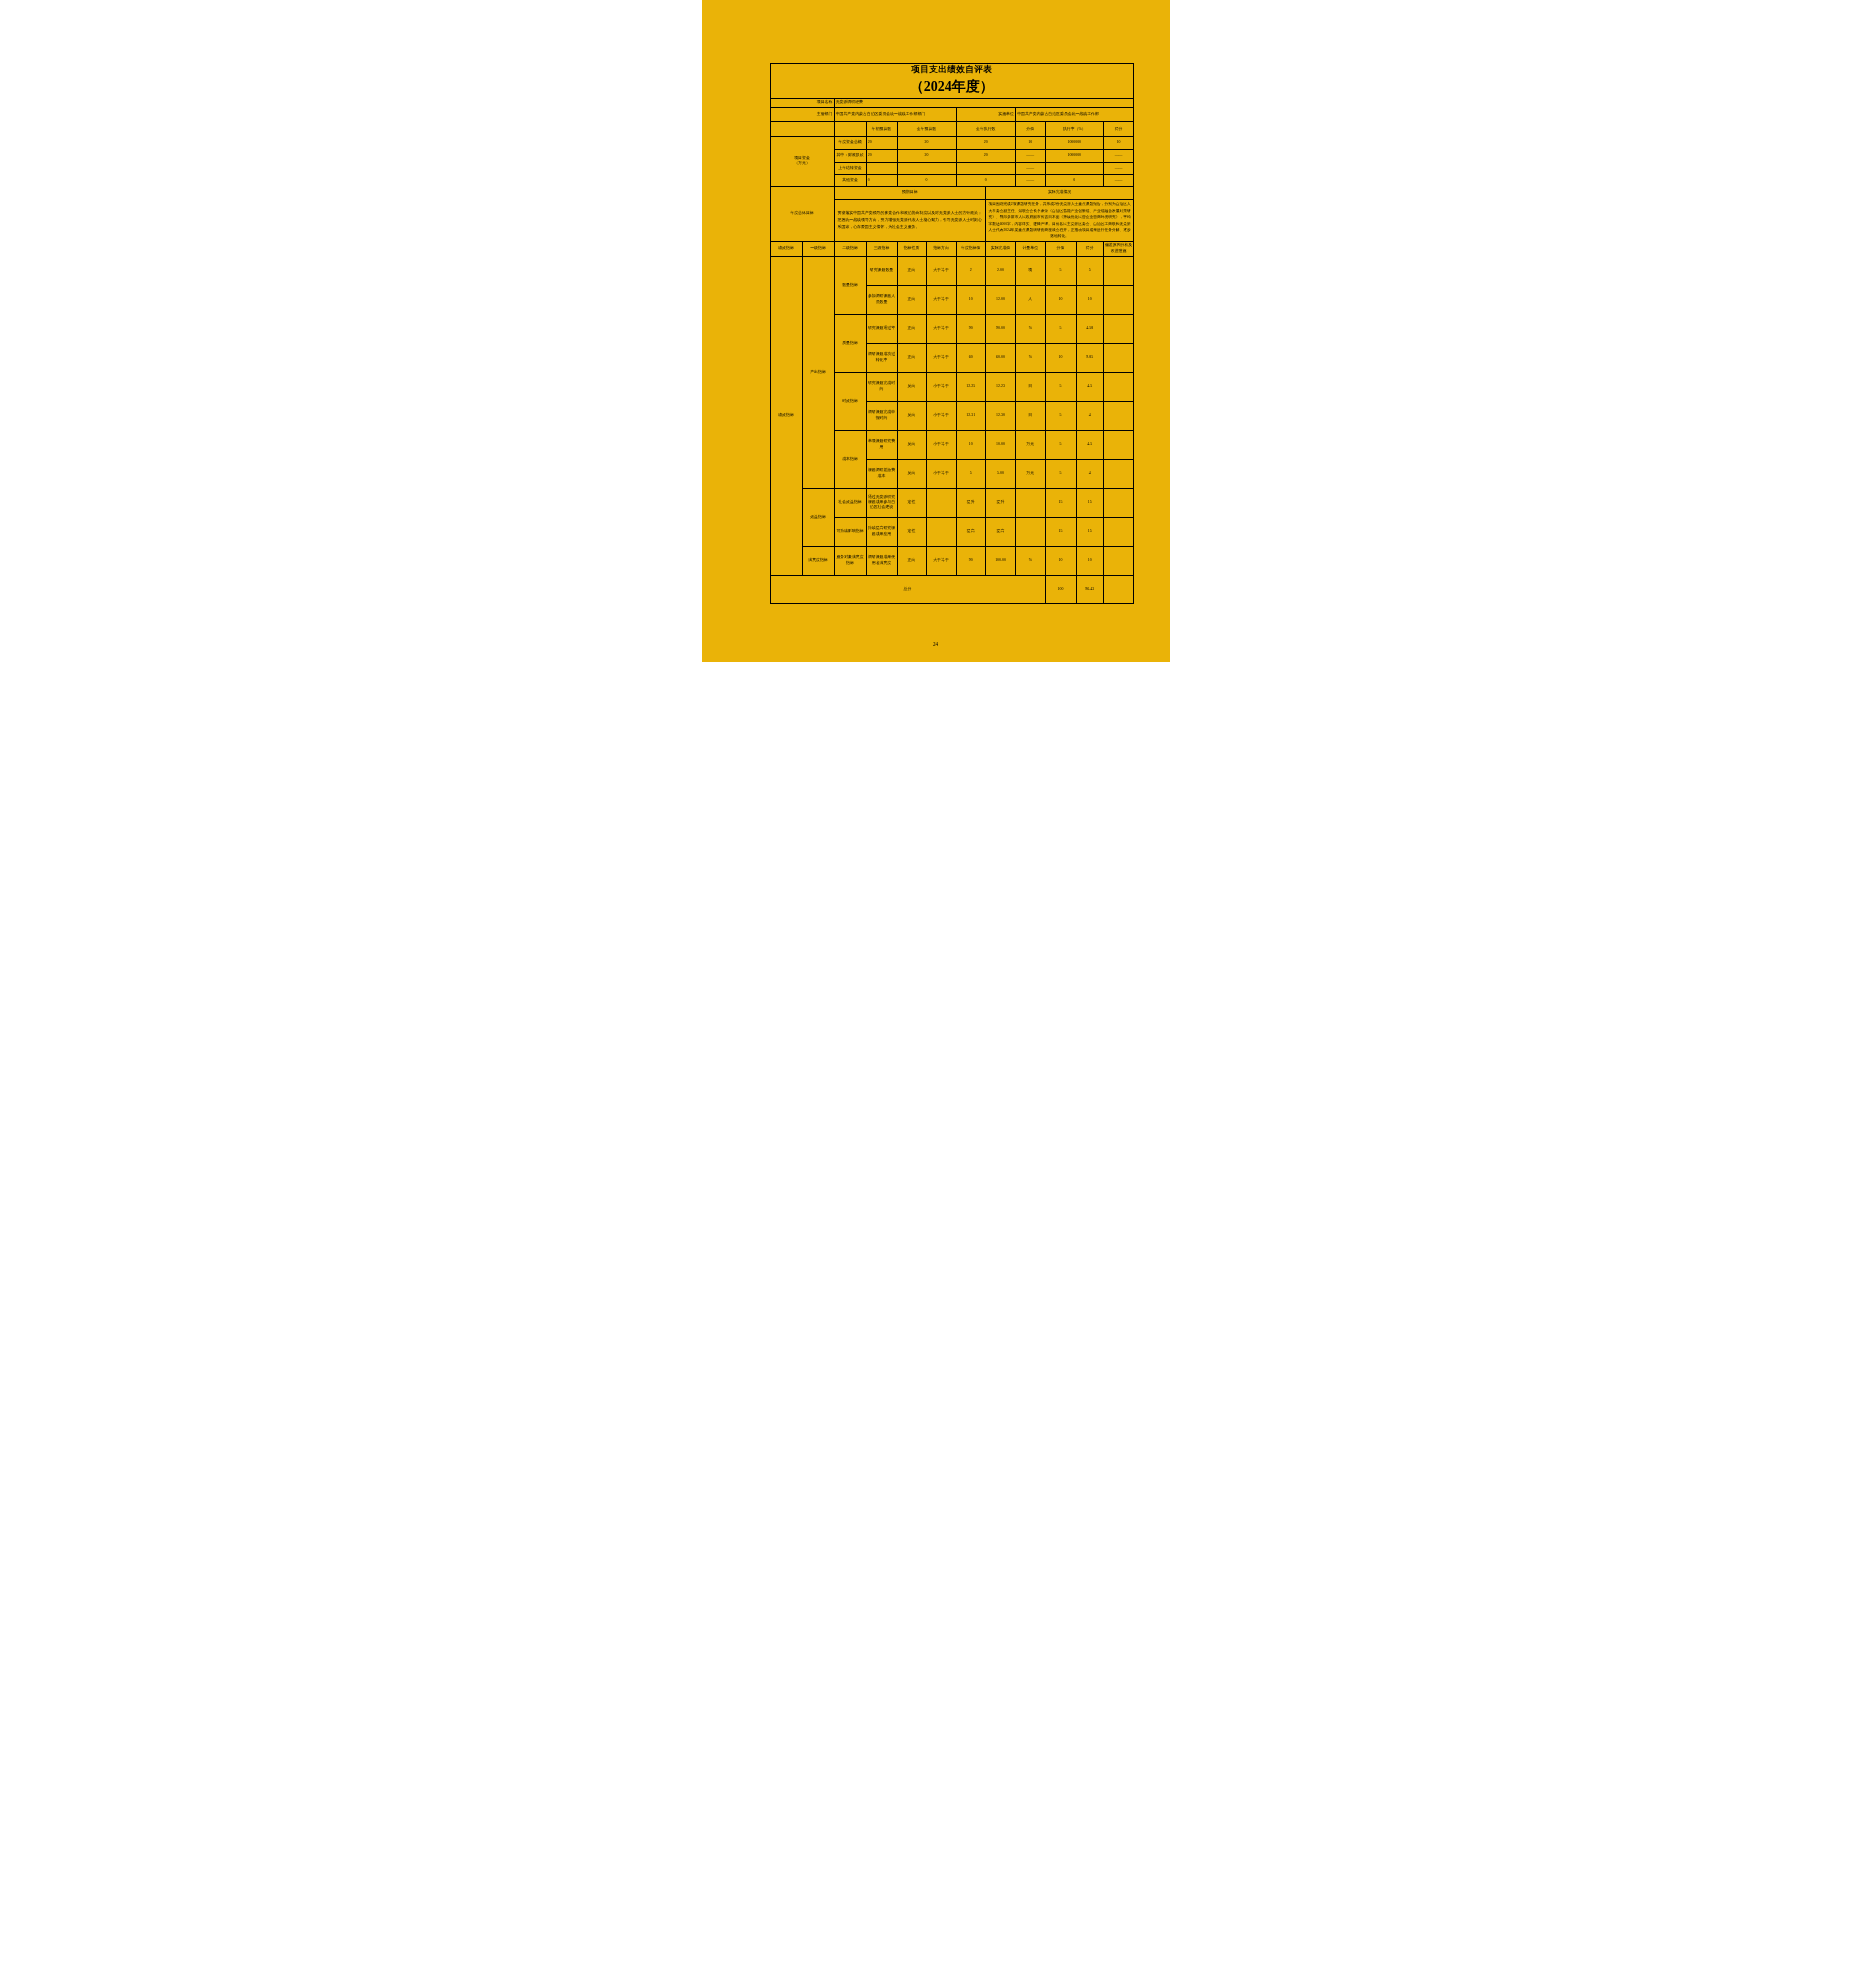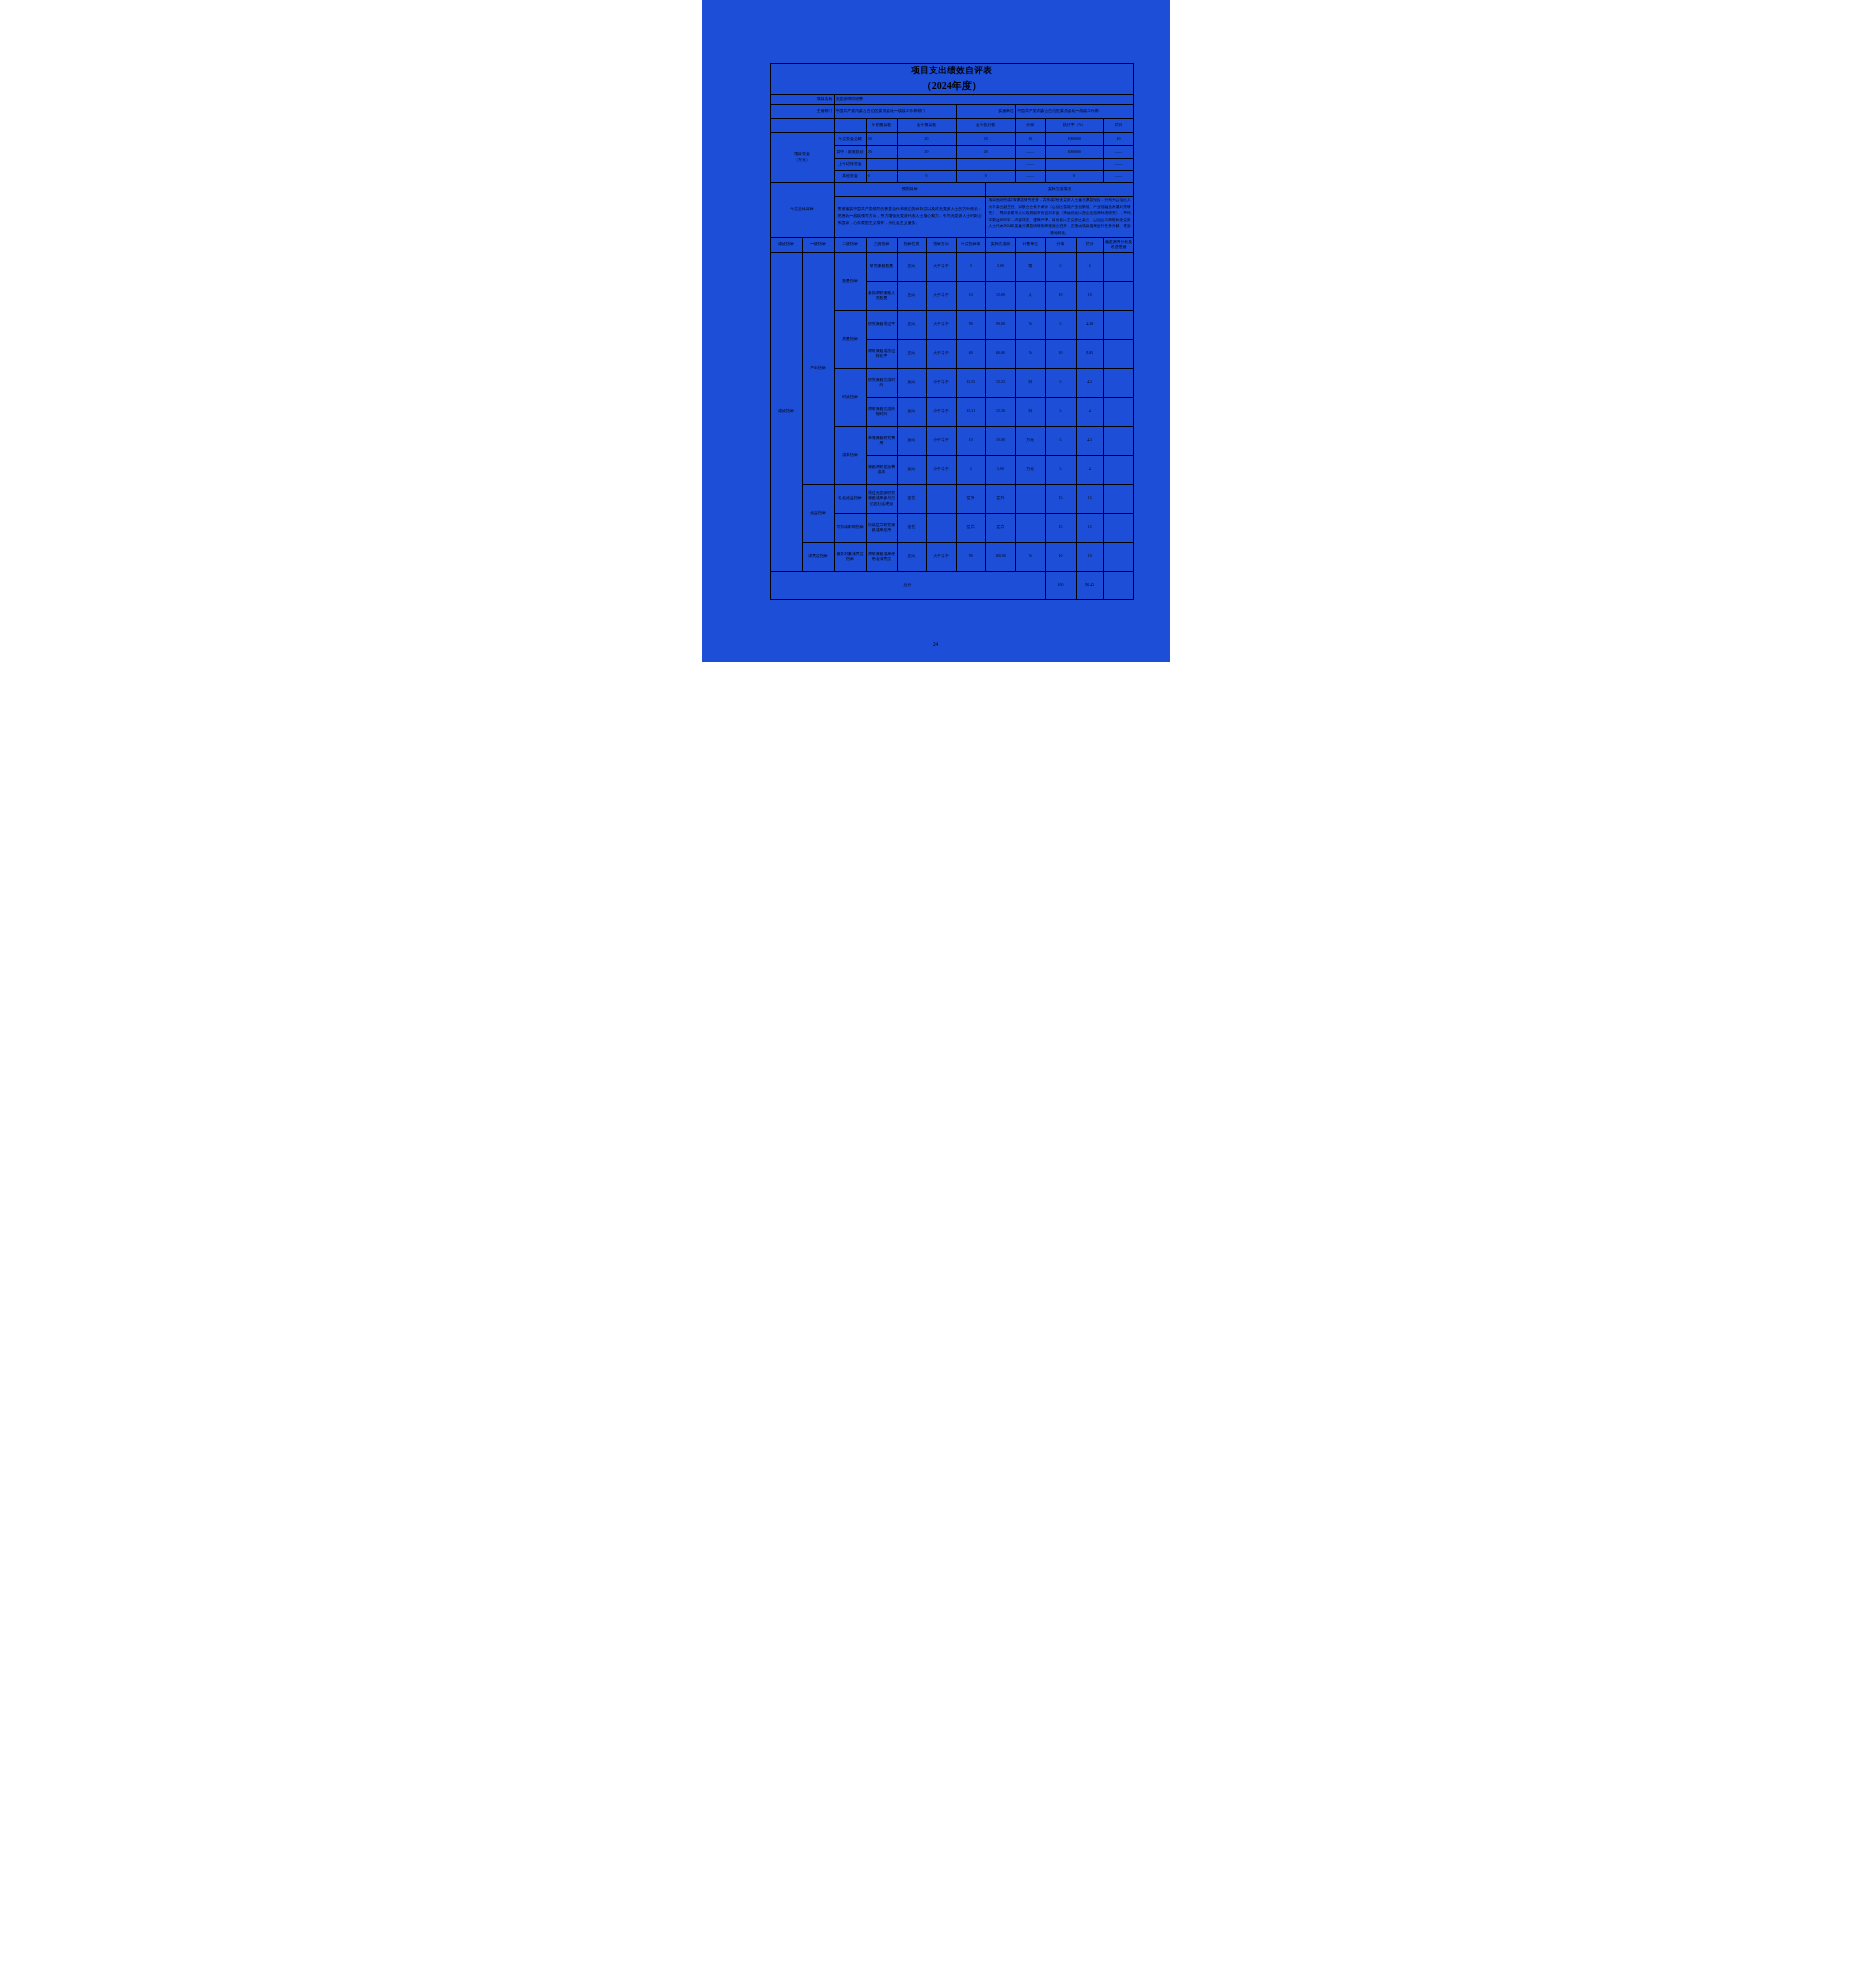--- a/index.html
+++ b/index.html
@@ -6,21 +6,21 @@
   html, body { background: #ffffff; }
   body {
     font-family: "Liberation Serif", "DejaVu Serif", serif;
     color: #000;
   }
   .page {
     position: relative;
     width: 468px;
     height: 662px;
     margin: 0 auto;
-    background: #1d4ed8;
+    background: #eab308;
     overflow: hidden;
   }
   table.doc {
     position: absolute;
     left: 68px;
     top: 63px;
     width: 364px;
     border-collapse: collapse;
     table-layout: fixed;
     font-size: 3.9px;
@@ -34,21 +34,21 @@
     vertical-align: middle;
     padding: 0.4px 0.8px;
     overflow: hidden;
     word-break: break-all;
   }
   td.title-cell {
     height: 31px;
     border-bottom: 1.2px solid #000;
   }
   .doc-title { font-size: 8.6px; font-weight: bold; letter-spacing: 0.4px; }
-  .doc-subtitle { font-size: 10px; font-weight: bold; margin-top: 2.4px; }
+  .doc-subtitle { font-size: 14px; font-weight: bold; margin-top: 2.4px; }
   .ta-r { text-align: right !important; padding-right: 1.2px !important; }
   .ta-l { text-align: left !important; padding-left: 1.2px !important; }
   .goal-expected {
     text-align: justify !important;
     padding: 1.6px 3.1px !important;
     line-height: 1.8;
     vertical-align: middle;
   }
   .goal-actual {
     text-align: justify !important;

